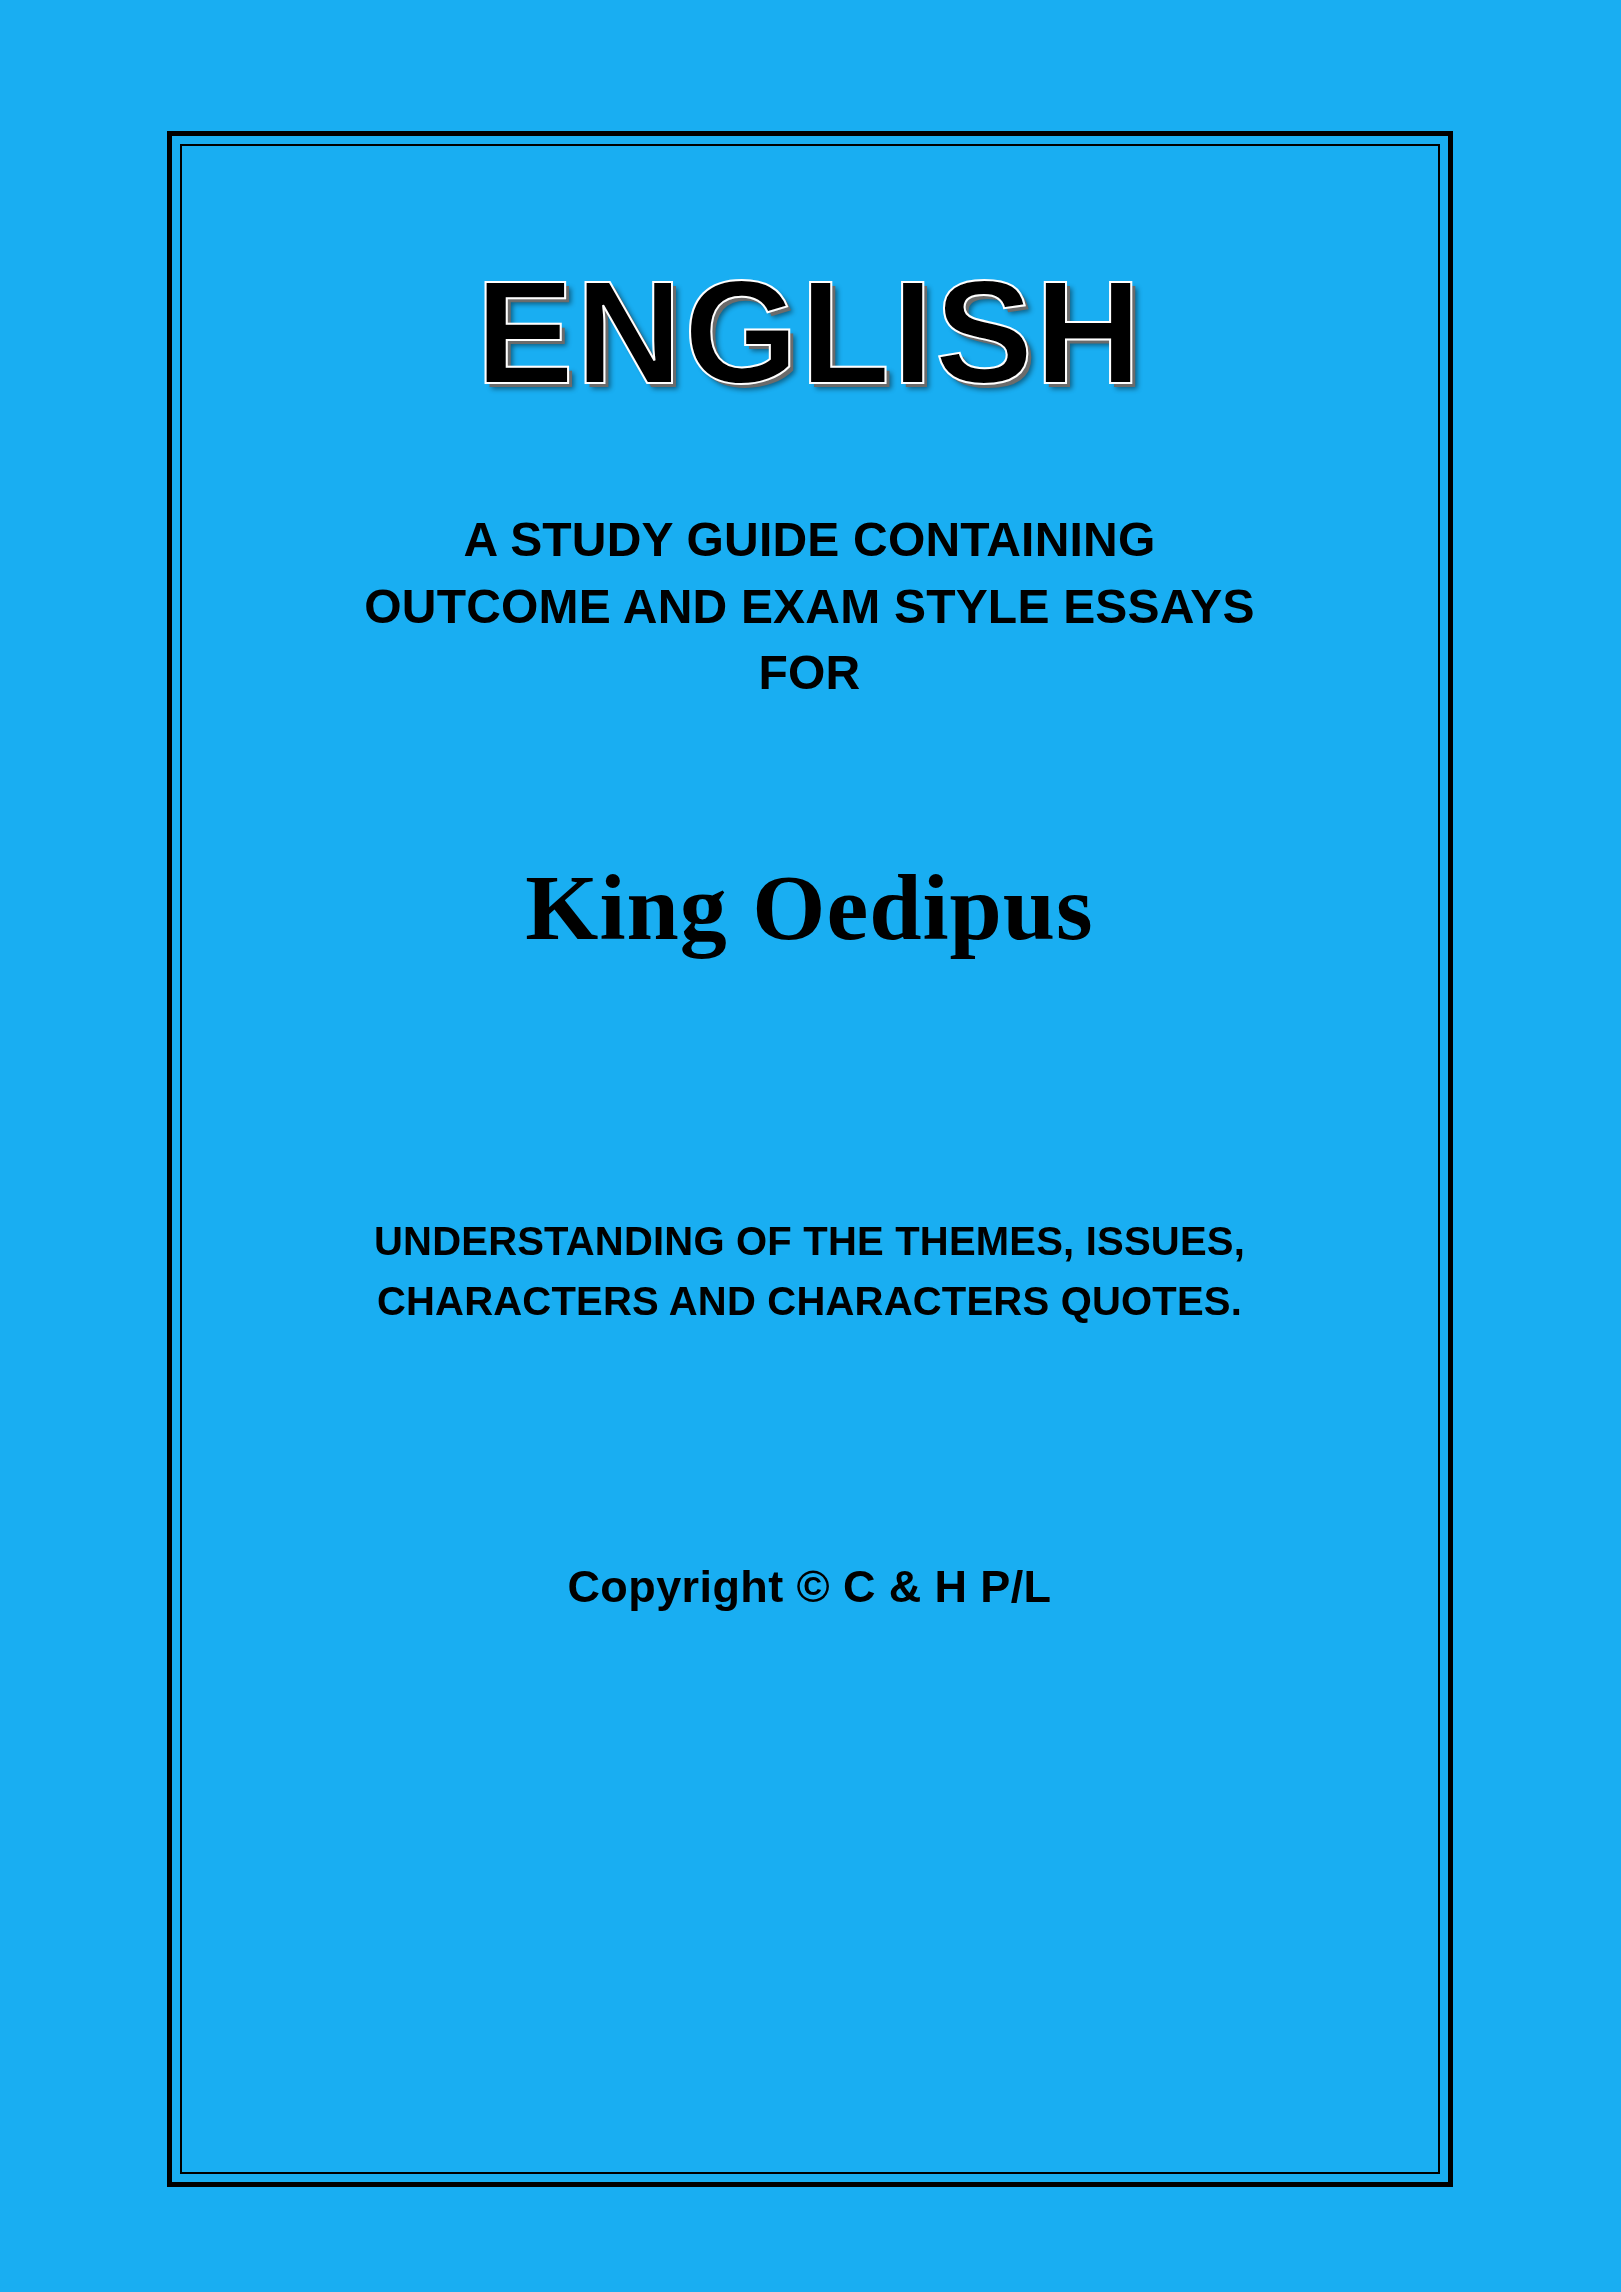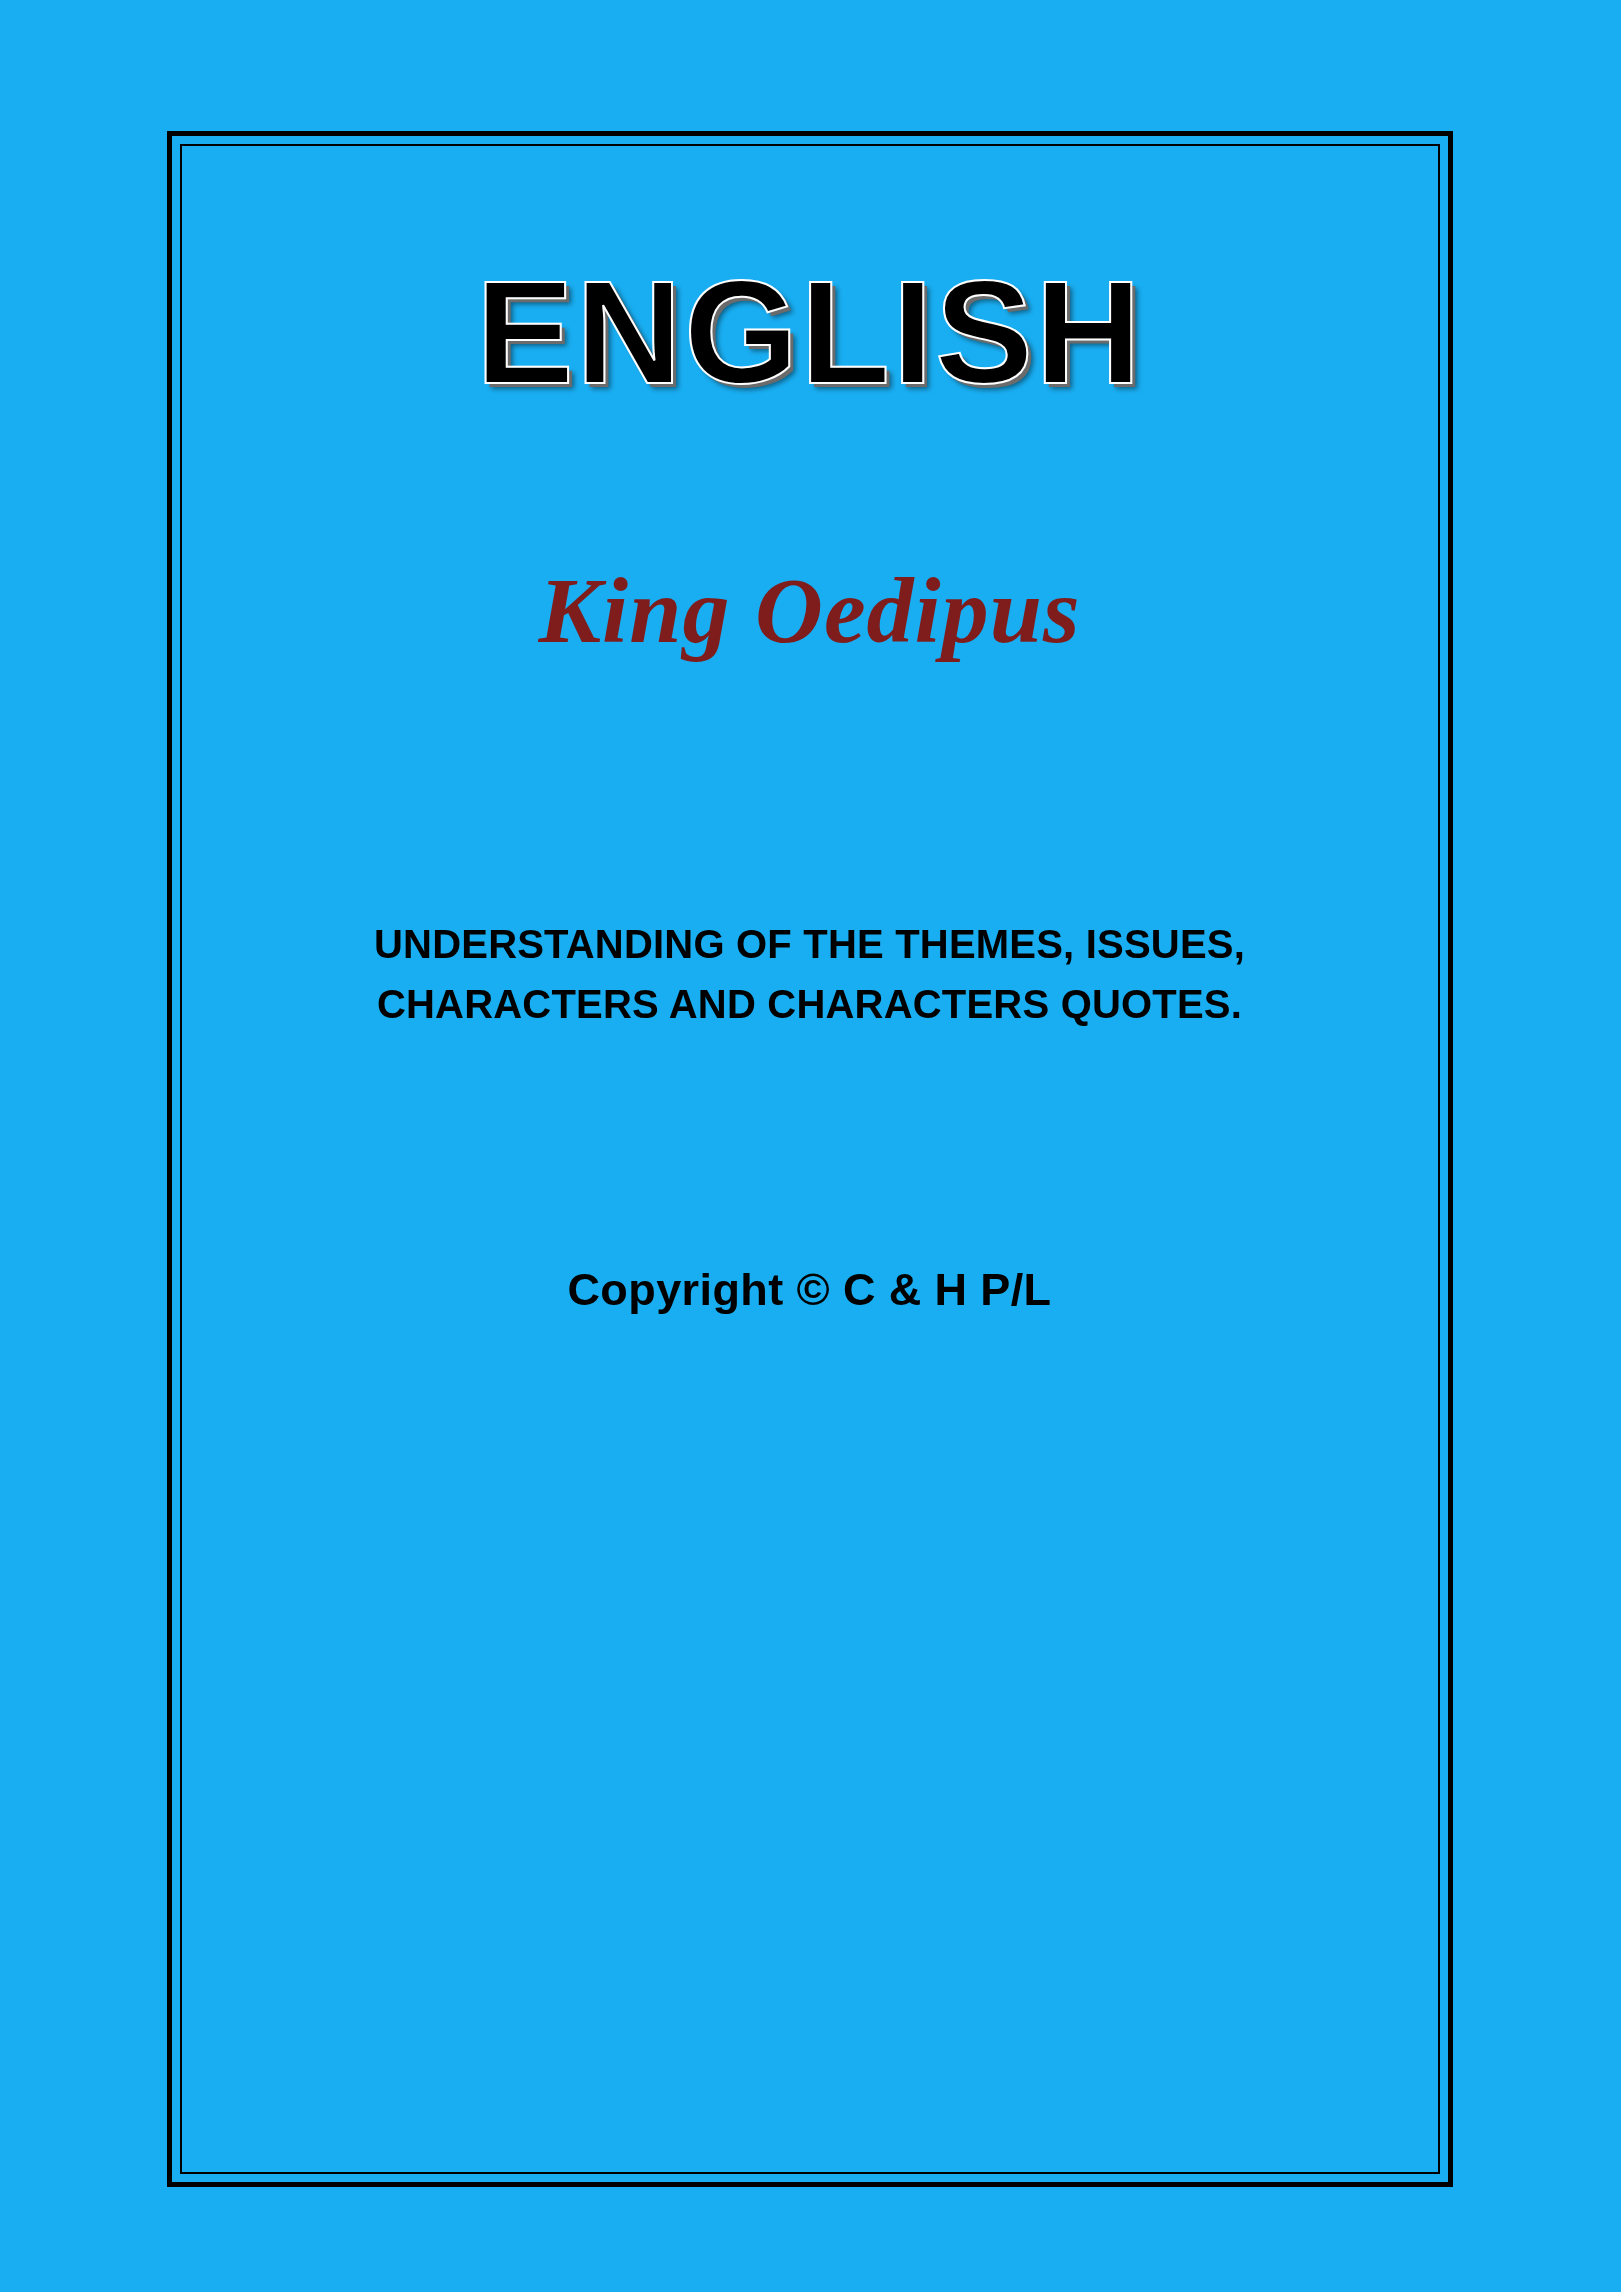--- a/index.html
+++ b/index.html
@@ -75,24 +75,23 @@
     line-height: 1.38;
     color: #000000;
     text-align: center;
     width: 1098px;
     letter-spacing: 0.2px;
   }
 
   .work-title {
     margin-top: 147px;
     font-family: "Liberation Serif", serif;
-    font-style: italic;
     font-weight: bold;
     font-size: 94px;
-    color: #7f1d1d;
+    color: #000000;
     text-align: center;
     letter-spacing: 1px;
   }
 
   .blurb {
     margin-top: 250px;
     font-size: 40px;
     font-weight: bold;
     line-height: 1.5;
     color: #000000;
@@ -115,20 +114,25 @@
 <div class="cover">
 
   <div class="border-outer">
     <div class="border-inner"></div>
   </div>
 
   <div class="content">
 
     <div class="title-main">ENGLISH</div>
 
+    <div class="subtitle">
+      <div>A STUDY GUIDE CONTAINING</div>
+      <div>OUTCOME AND EXAM STYLE ESSAYS</div>
+      <div>FOR</div>
+    </div>
 
     <div class="work-title">King Oedipus</div>
 
     <div class="blurb">
       <div>UNDERSTANDING OF THE THEMES, ISSUES,</div>
       <div>CHARACTERS AND CHARACTERS QUOTES.</div>
     </div>
 
     <div class="copyright">Copyright © C &amp; H P/L</div>
 

